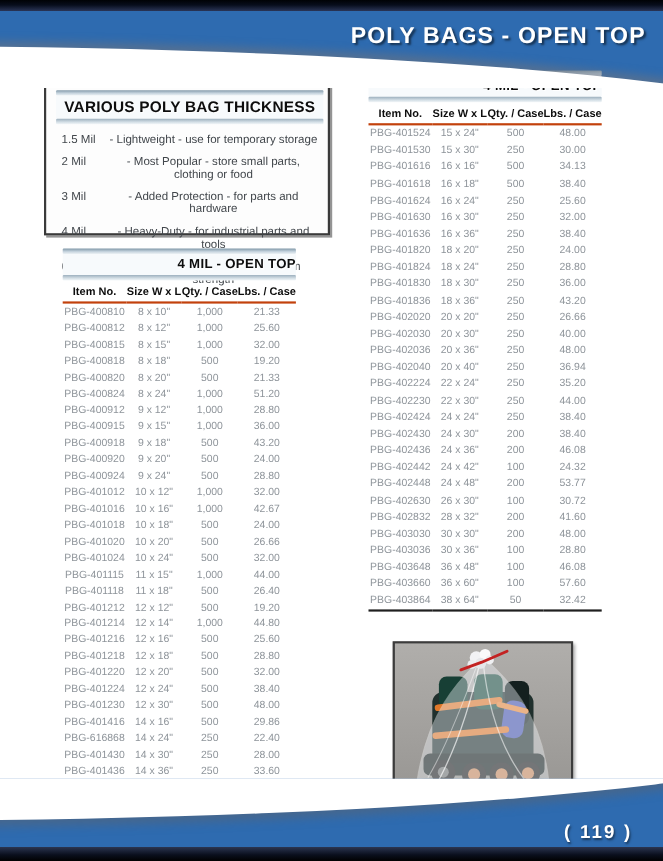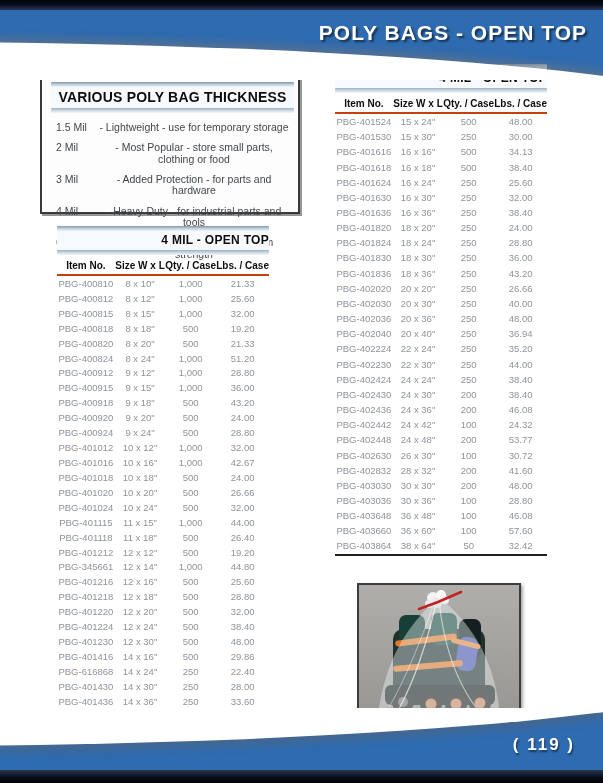--- a/index.html
+++ b/index.html
@@ -22,21 +22,21 @@
     text-shadow:2px 2px 2px rgba(0,0,0,.55); white-space:nowrap; }
 
   
   .footer { position:absolute; bottom:0; left:0; width:603px; height:75px;
     background:#2e6bb0; overflow:hidden; }
   .footer-swoosh { position:absolute; left:-1000px; top:-142px; width:1800px; height:180px;
     border-radius:50%; background:#ffffff;
     box-shadow:0 6px 9px rgba(90,100,115,.55); }
   .footer-darkstrip { position:absolute; bottom:0; left:0; width:100%; height:13px;
     background:linear-gradient(to bottom,#2b3550 0%,#0a0f1d 55%,#000 100%); }
-  .page-number { position:absolute; right:28px; bottom:28px; color:#fff;
+  .page-number { position:absolute; right:28px; bottom:16px; color:#fff;
     font-size:17px; font-weight:bold; letter-spacing:2px;
     text-shadow:1px 2px 2px rgba(0,0,0,.5); }
 
   
   .band-bar { height:5px; border-radius:1px;
     background:linear-gradient(to bottom,#8299a9 0%,#c6d4de 55%,#eef3f6 100%); }
   .band-bar.flip { background:linear-gradient(to bottom,#9db0be 0%,#d4dfe6 60%,#f3f7f9 100%); }
 
   
   .thickness-box { position:absolute; left:40px; top:74px; width:256px; height:136px;
@@ -242,21 +242,21 @@
             <td>500</td>
             <td>26.40</td>
           </tr>
           <tr>
             <td>PBG-401212</td>
             <td>12 x 12"</td>
             <td>500</td>
             <td>19.20</td>
           </tr>
           <tr>
-            <td>PBG-345661</td>
+            <td>PBG-401214</td>
             <td>12 x 14"</td>
             <td>1,000</td>
             <td>44.80</td>
           </tr>
           <tr>
             <td>PBG-401216</td>
             <td>12 x 16"</td>
             <td>500</td>
             <td>25.60</td>
           </tr>

